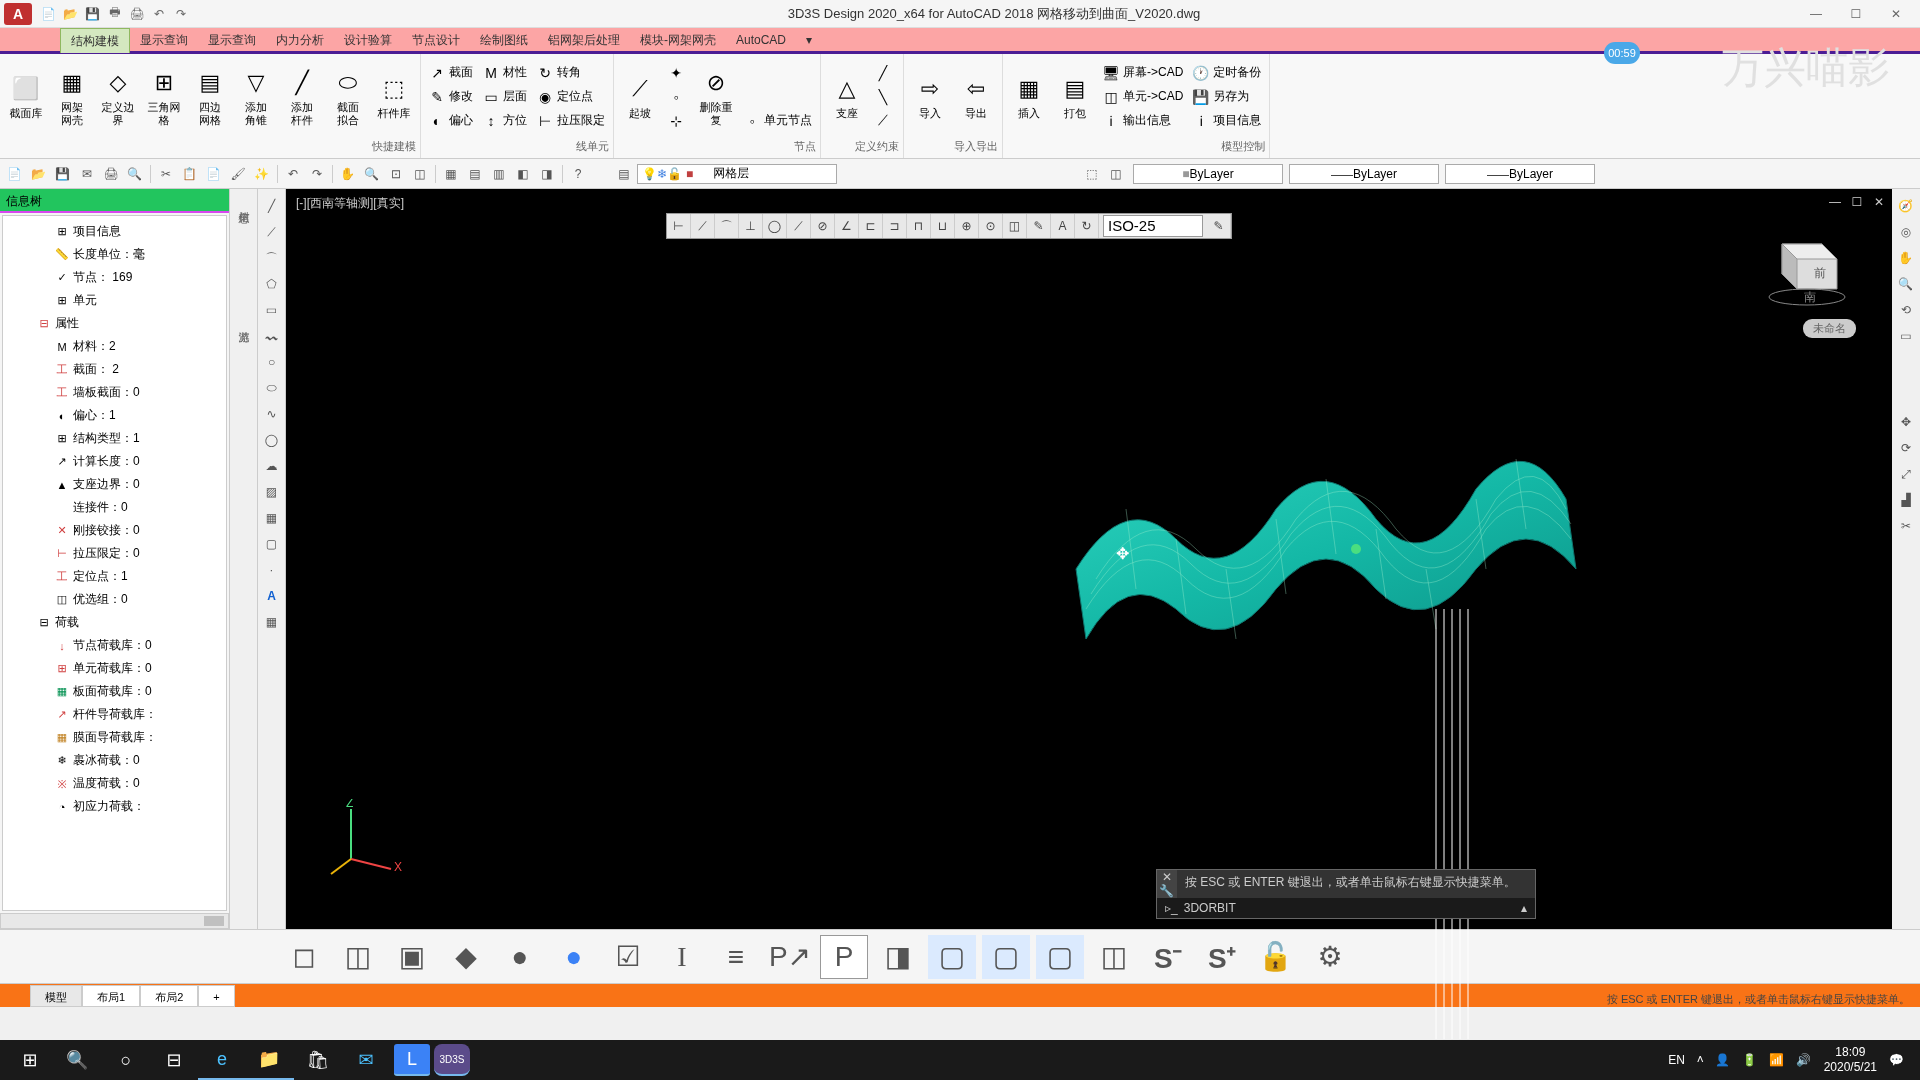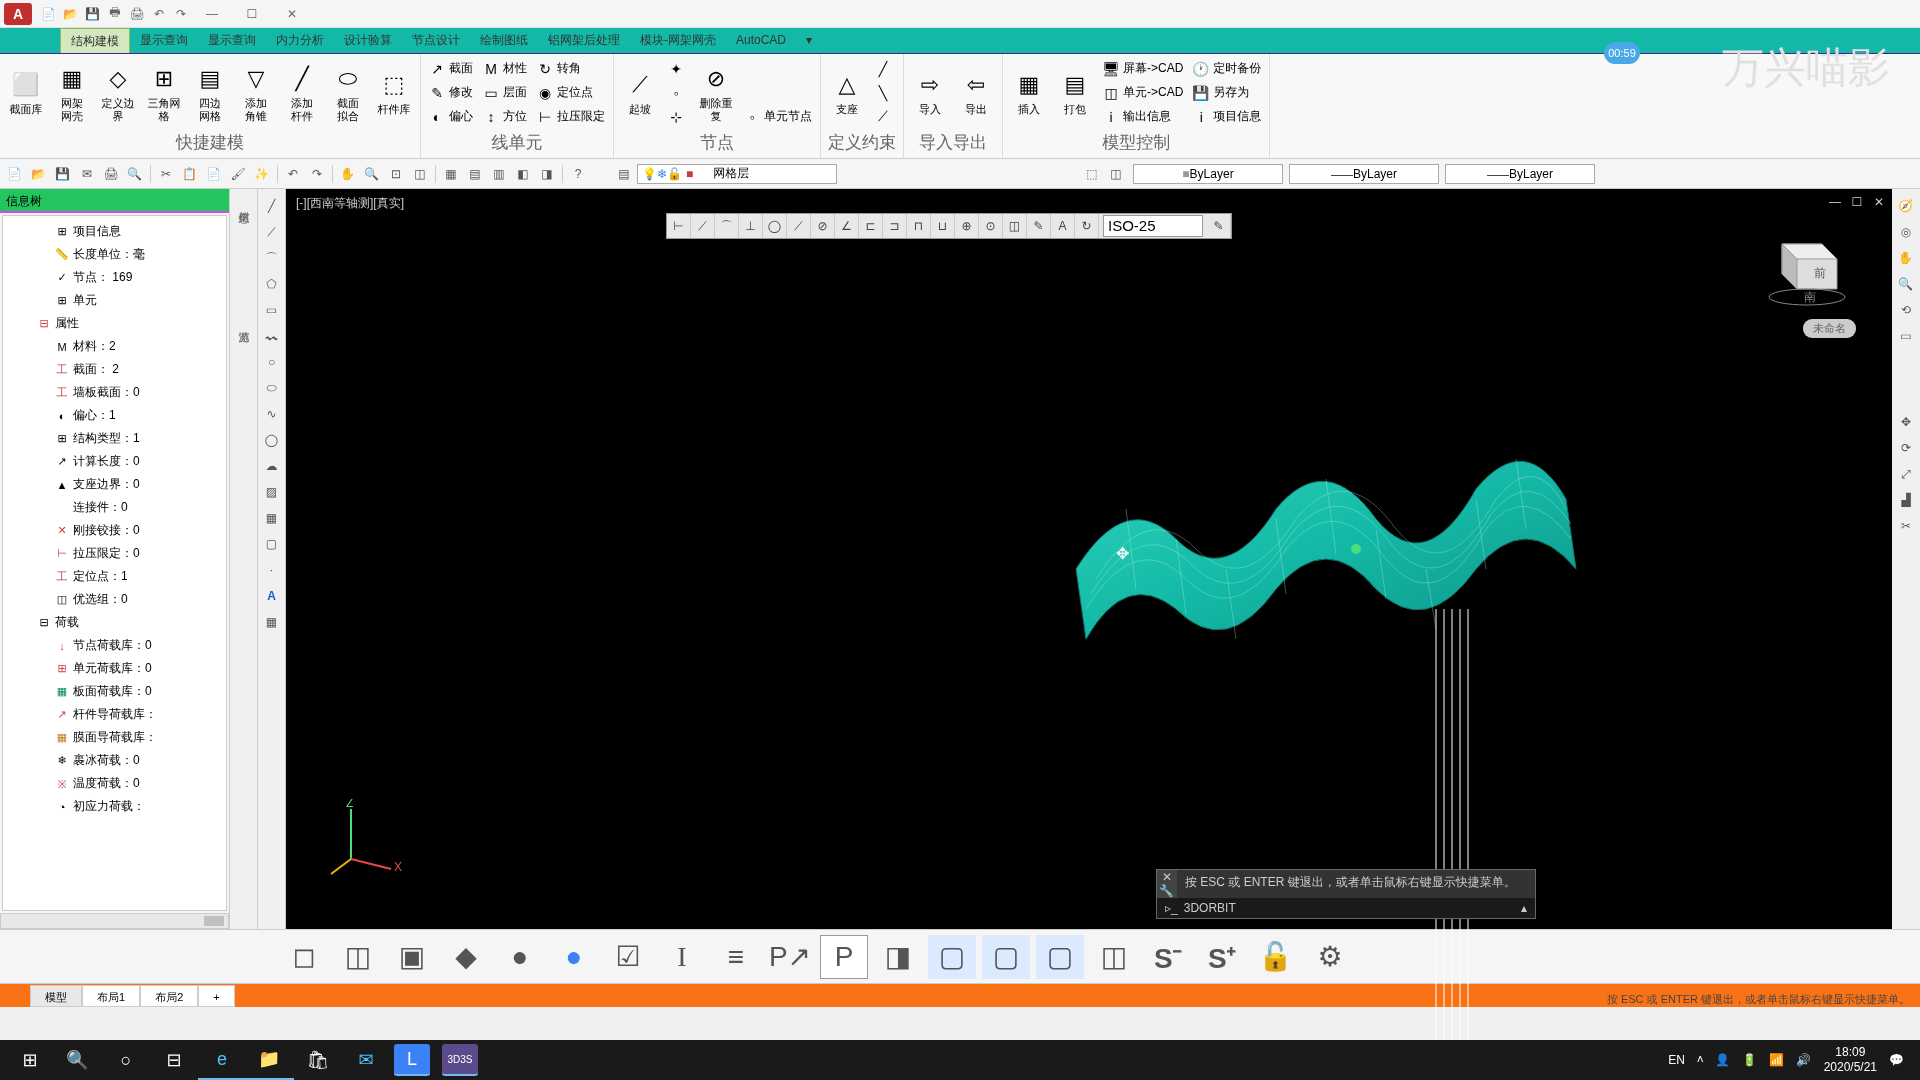--- a/index.html
+++ b/index.html
@@ -2,27 +2,27 @@
 <html><head>
 <meta charset="utf-8">
 <style>
 *{margin:0;padding:0;box-sizing:border-box;font-family:"Microsoft YaHei",sans-serif;font-size:12px}
 body{width:1920px;height:1080px;background:#f0f0f0;overflow:hidden;position:relative}
 .titlebar{height:28px;background:#f5f5f5;display:flex;align-items:center;padding:0 4px;border-bottom:1px solid #ddd}
 .app-logo{width:28px;height:22px;background:#c03030;border-radius:3px;display:flex;align-items:center;justify-content:center;color:#fff;font-weight:bold;font-size:14px;margin-right:6px}
 .qat-btn{width:20px;height:20px;display:flex;align-items:center;justify-content:center;color:#666;cursor:pointer;margin:0 1px}
 .title-text{flex:1;text-align:center;color:#333;font-size:13px}
 .win-btn{width:40px;height:24px;display:flex;align-items:center;justify-content:center;color:#666;cursor:pointer}
-.ribbon-tabs{height:26px;background:#14b8a6;display:flex;padding-left:60px;border-bottom:1px solid #4c1d95}
+.ribbon-tabs{height:26px;background:#fca5a5;display:flex;padding-left:60px;border-bottom:3px solid #4c1d95}
 .tab{padding:0 10px;height:25px;line-height:25px;cursor:pointer;color:#333}
 .tab.active{background:#d4e8c0;border:1px solid #8fb860;border-bottom:none}
 .ribbon{height:105px;background:#f8f8f8;display:flex;border-bottom:1px solid #ccc}
 .rib-grp{border-right:1px solid #ddd;display:flex;flex-direction:column;padding:2px 4px}
 .rib-grp-content{flex:1;display:flex;gap:2px}
-.rib-grp-label{text-align:center;color:#666;font-size:17px;padding:2px 0}
+.rib-grp-label{text-align:right;color:#666;font-size:11px;padding:2px 0}
 .rib-big{width:44px;display:flex;flex-direction:column;align-items:center;justify-content:center;cursor:pointer;padding:2px}
 .rib-big-icon{width:32px;height:32px;display:flex;align-items:center;justify-content:center;font-size:22px}
 .rib-big-label{font-size:11px;text-align:center;line-height:13px;margin-top:2px}
 .rib-small{display:flex;align-items:center;gap:4px;padding:2px 4px;cursor:pointer;height:24px}
 .rib-small-icon{width:16px;height:16px;display:flex;align-items:center;justify-content:center;font-size:14px}
 .rib-col{display:flex;flex-direction:column;justify-content:center}
 .qat2{height:30px;background:#f5f5f5;display:flex;align-items:center;padding:0 4px;border-bottom:1px solid #ccc;gap:2px}
 .qat2-btn{width:22px;height:22px;display:flex;align-items:center;justify-content:center;cursor:pointer;color:#555}
 .qat2-sep{width:1px;height:18px;background:#ccc;margin:0 2px}
 .layer-combo{width:200px;height:20px;border:1px solid #aaa;background:#fff;display:flex;align-items:center;padding:0 4px;font-size:11px}
@@ -73,20 +73,21 @@
 
 <div class="titlebar">
   <div class="app-logo">A</div>
   <div class="qat-btn">📄</div>
   <div class="qat-btn">📂</div>
   <div class="qat-btn">💾</div>
   <div class="qat-btn">🖶</div>
   <div class="qat-btn">🖨</div>
   <div class="qat-btn">↶</div>
   <div class="qat-btn">↷</div>
+  <div class="title-text">3D3S Design 2020_x64 for AutoCAD 2018    网格移动到曲面_V2020.dwg</div>
   <div class="win-btn">—</div>
   <div class="win-btn">☐</div>
   <div class="win-btn">✕</div>
 </div>
 
 <div class="ribbon-tabs">
   <div class="tab active">结构建模</div>
   <div class="tab">显示查询</div>
   <div class="tab">显示查询</div>
   <div class="tab">内力分析</div>
@@ -652,21 +653,21 @@
 <div class="taskbar">
   <div class="task-btn">⊞</div>
   <div class="task-btn">🔍</div>
   <div class="task-btn">○</div>
   <div class="task-btn">⊟</div>
   <div class="task-btn active" style="color:#4cc2ff">e</div>
   <div class="task-btn active" style="color:#ffd866">📁</div>
   <div class="task-btn">🛍</div>
   <div class="task-btn" style="color:#4cc2ff">✉</div>
   <div class="task-btn active" style="background:#3b82f6;width:36px;height:32px;margin:4px;border-radius:3px">L</div>
-  <div class="task-btn active" style="background:#5b4b8a;width:36px;height:32px;margin:8px;border-radius:3px;font-size:10px">3D3S</div>
+  <div class="task-btn active" style="background:#5b4b8a;width:36px;height:32px;margin:0;border-radius:8px;font-size:10px">3D3S</div>
   <div class="tray">
     <span>EN</span>
     <span>˄</span>
     <span>👤</span>
     <span>🔋</span>
     <span>📶</span>
     <span>🔊</span>
     <div class="clock">
       <div>18:09</div>
         <div>2020/5/21</div>

